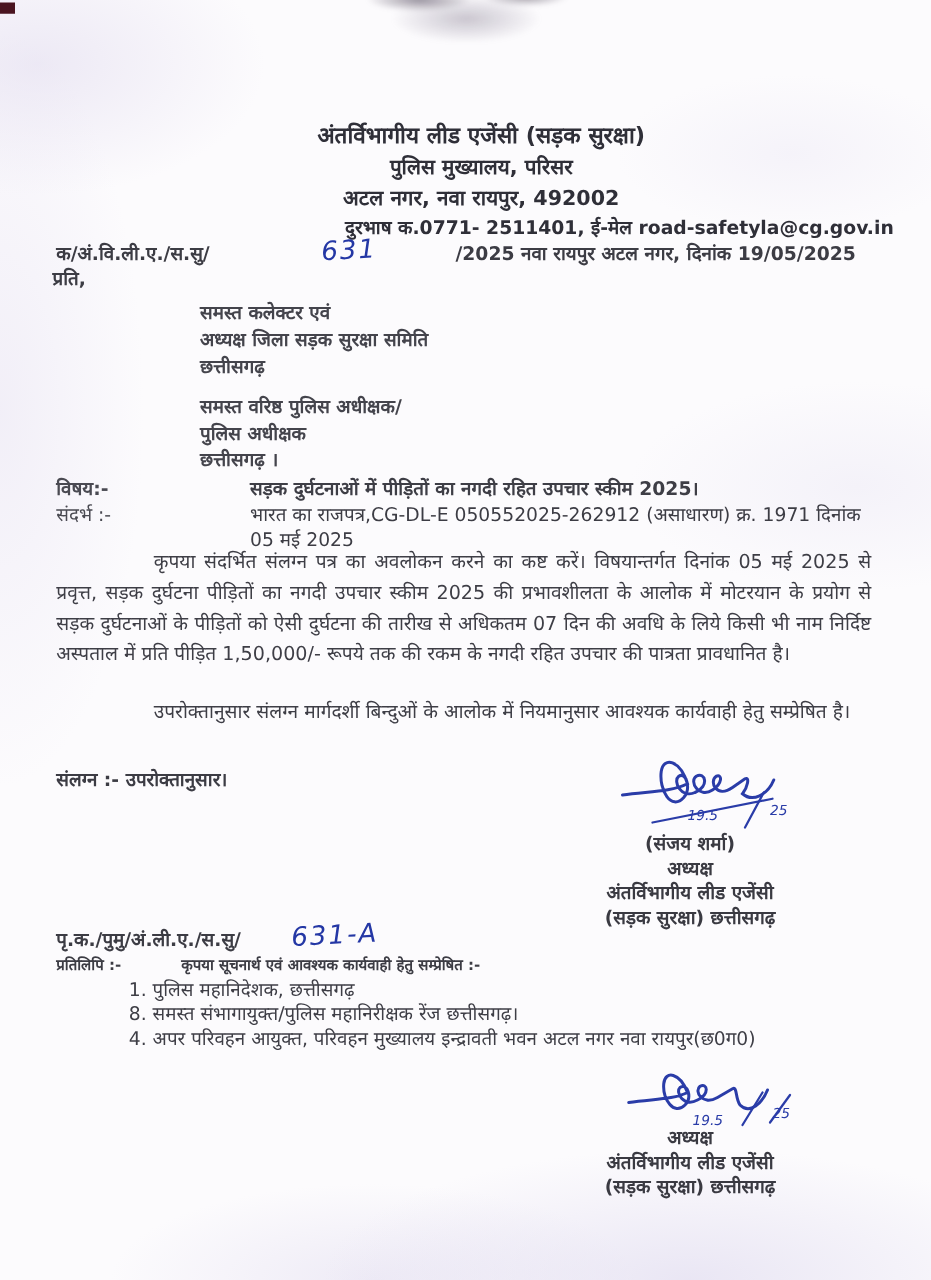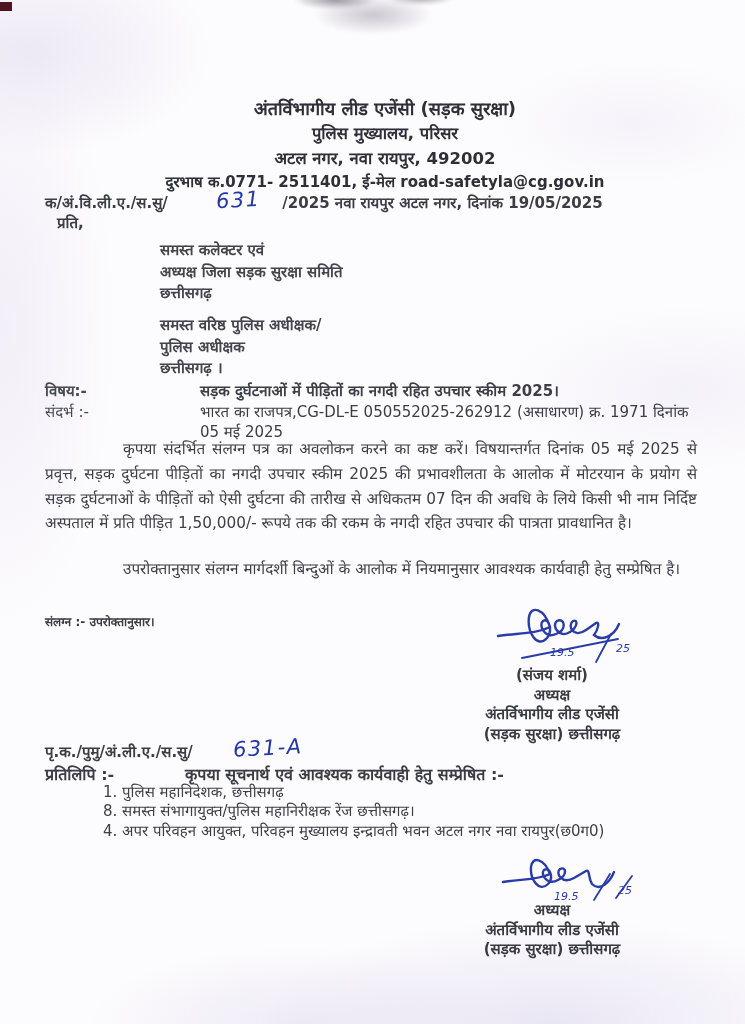--- a/index.html
+++ b/index.html
@@ -23,45 +23,45 @@
       radial-gradient(ellipse 50px 12px at 75% 12%, rgba(70,60,80,.5), transparent 70%),
       radial-gradient(ellipse 80px 26px at 50% 55%, rgba(110,100,125,.35), transparent 75%);
     filter:blur(1.5px);
   }
   .corner-mark{position:absolute;left:0;top:2px;width:12px;height:9px;background:#4a1420;}
   .abs{position:absolute;}
   .hdr{left:55px;top:96px;width:660px;text-align:center;color:#2f2f38;}
   .hdr-l1{font-size:18px;font-weight:bold;line-height:25px;}
   .hdr-l2{font-size:16.5px;font-weight:bold;line-height:25px;}
   .hdr-l3{font-size:16.5px;font-weight:bold;line-height:25px;}
-  .hdr-l4{font-size:15px;font-weight:bold;line-height:22px;}
-  .refline{left:45px;top:192px;width:650px;font-size:15px;font-weight:bold;display:flex;align-items:flex-start;}
+  .hdr-l4{font-size:15px;font-weight:bold;line-height:22px;text-align:right;}
+  .refline{left:45px;top:192px;width:650px;font-size:15px;font-weight:bold;display:flex;align-items:flex-start;gap:41px;}
   .refline .pre{white-space:nowrap;}
   .hand{
     color:#2437a5;font-size:21px;font-weight:normal;letter-spacing:1.5px;
     transform:rotate(-3deg);display:inline-block;font-style:italic;
   }
   .ref-hand{margin-left:48px;margin-right:22px;margin-top:-4px;}
   .end-hand{margin-left:40px;margin-right:14px;margin-top:-6px;}
-  .prati{left:57px;top:212px;font-size:15px;font-weight:bold;}
+  .prati{left:42px;top:212px;font-size:15px;font-weight:bold;}
   .addr{left:160px;font-size:15px;line-height:21.5px;font-weight:bold;color:#44444c;}
   .addr1{top:240px;}
   .addr2{top:315px;}
   .row-label{left:45px;width:650px;display:flex;font-size:15px;gap:40px;}
   .row-label .lbl{width:115px;flex:none;color:#4a4a52;}
   .subj{top:380px;font-weight:bold;color:#3e3e46;}
   .sndrb{top:401px;}
   .para{left:45px;width:652px;font-size:15.3px;line-height:24.8px;text-align:justify;color:#3e3e46;}
   .p1{top:437px;text-indent:78px;}
   .p2{top:557px;text-indent:78px;}
-  .encl{left:45px;top:613px;font-size:12px;font-weight:bold;}
+  .encl{left:45px;top:613px;font-size:15px;font-weight:bold;}
   .sigblock1{left:462px;top:666px;width:180px;text-align:center;font-size:15px;line-height:19.5px;font-weight:bold;color:#3a3a42;}
   .sigblock2{left:462px;top:901px;width:180px;text-align:center;font-size:15px;line-height:19.5px;font-weight:bold;color:#3a3a42;}
   .endline{left:45px;top:741px;width:650px;font-size:15px;font-weight:bold;display:flex;align-items:center;}
-  .copyline{left:45px;top:763px;width:650px;display:flex;font-size:16px;font-weight:bold;gap:40px;}
+  .copyline{left:45px;top:763px;width:650px;display:flex;font-size:12px;font-weight:bold;}
   .copyline .lbl{width:100px;flex:none;}
   .copylist{left:103px;top:783px;font-size:15px;line-height:19.3px;color:#3e3e46;}
   .copylist div{white-space:nowrap;}
   .sig-svg{position:absolute;}
   .sig1-svg{left:492px;top:594px;}
   .sig2-svg{left:498px;top:848px;}
   .ink{stroke:#2a3ca8;fill:none;stroke-width:2.4;stroke-linecap:round;}
   .ink-thin{stroke:#2a3ca8;fill:none;stroke-width:1.8;stroke-linecap:round;}
   .ink-txt{fill:#2a3ca8;font-size:11px;font-style:italic;font-family:"DejaVu Sans",sans-serif;}
 </style>

